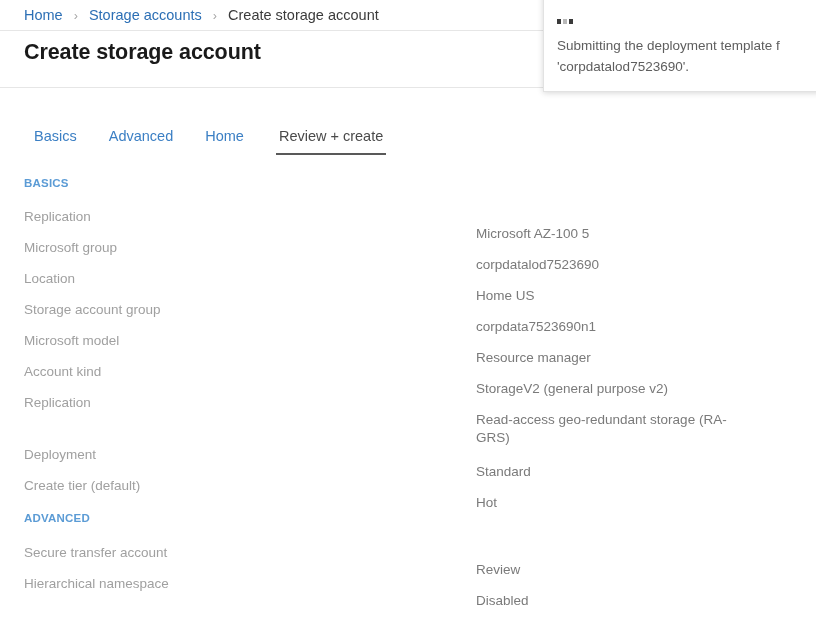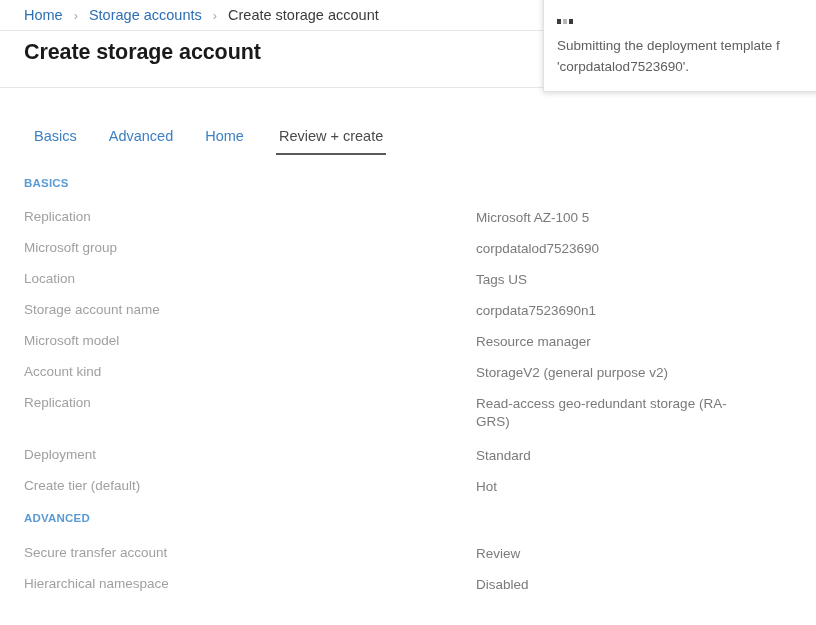--- a/index.html
+++ b/index.html
@@ -108,21 +108,21 @@
     left: 0;
     top: 0;
     width: 420px;
     font-size: 13.5px;
     color: #a0a0a0;
     white-space: nowrap;
   }
   .row-value {
     position: absolute;
     left: 452px;
-    top: 0;
+    top: 16px;
     width: 300px;
     font-size: 13.5px;
     color: #7a7a7a;
     line-height: 18px;
   }
 
   
   .notification {
     position: absolute;
     left: 543px;
@@ -197,24 +197,24 @@
 <div class="row" style="top:209px">
   <div class="row-label">Replication</div>
   <div class="row-value">Microsoft AZ-100 5</div>
 </div>
 <div class="row" style="top:240px">
   <div class="row-label">Microsoft group</div>
   <div class="row-value">corpdatalod7523690</div>
 </div>
 <div class="row" style="top:271px">
   <div class="row-label">Location</div>
-  <div class="row-value">Tags US</div>
+  <div class="row-value">Home US</div>
 </div>
 <div class="row" style="top:302px">
-  <div class="row-label">Storage account name</div>
+  <div class="row-label">Storage account group</div>
   <div class="row-value">corpdata7523690n1</div>
 </div>
 <div class="row" style="top:333px">
   <div class="row-label">Microsoft model</div>
   <div class="row-value">Resource manager</div>
 </div>
 <div class="row" style="top:364px">
   <div class="row-label">Account kind</div>
   <div class="row-value">StorageV2 (general purpose v2)</div>
 </div>

